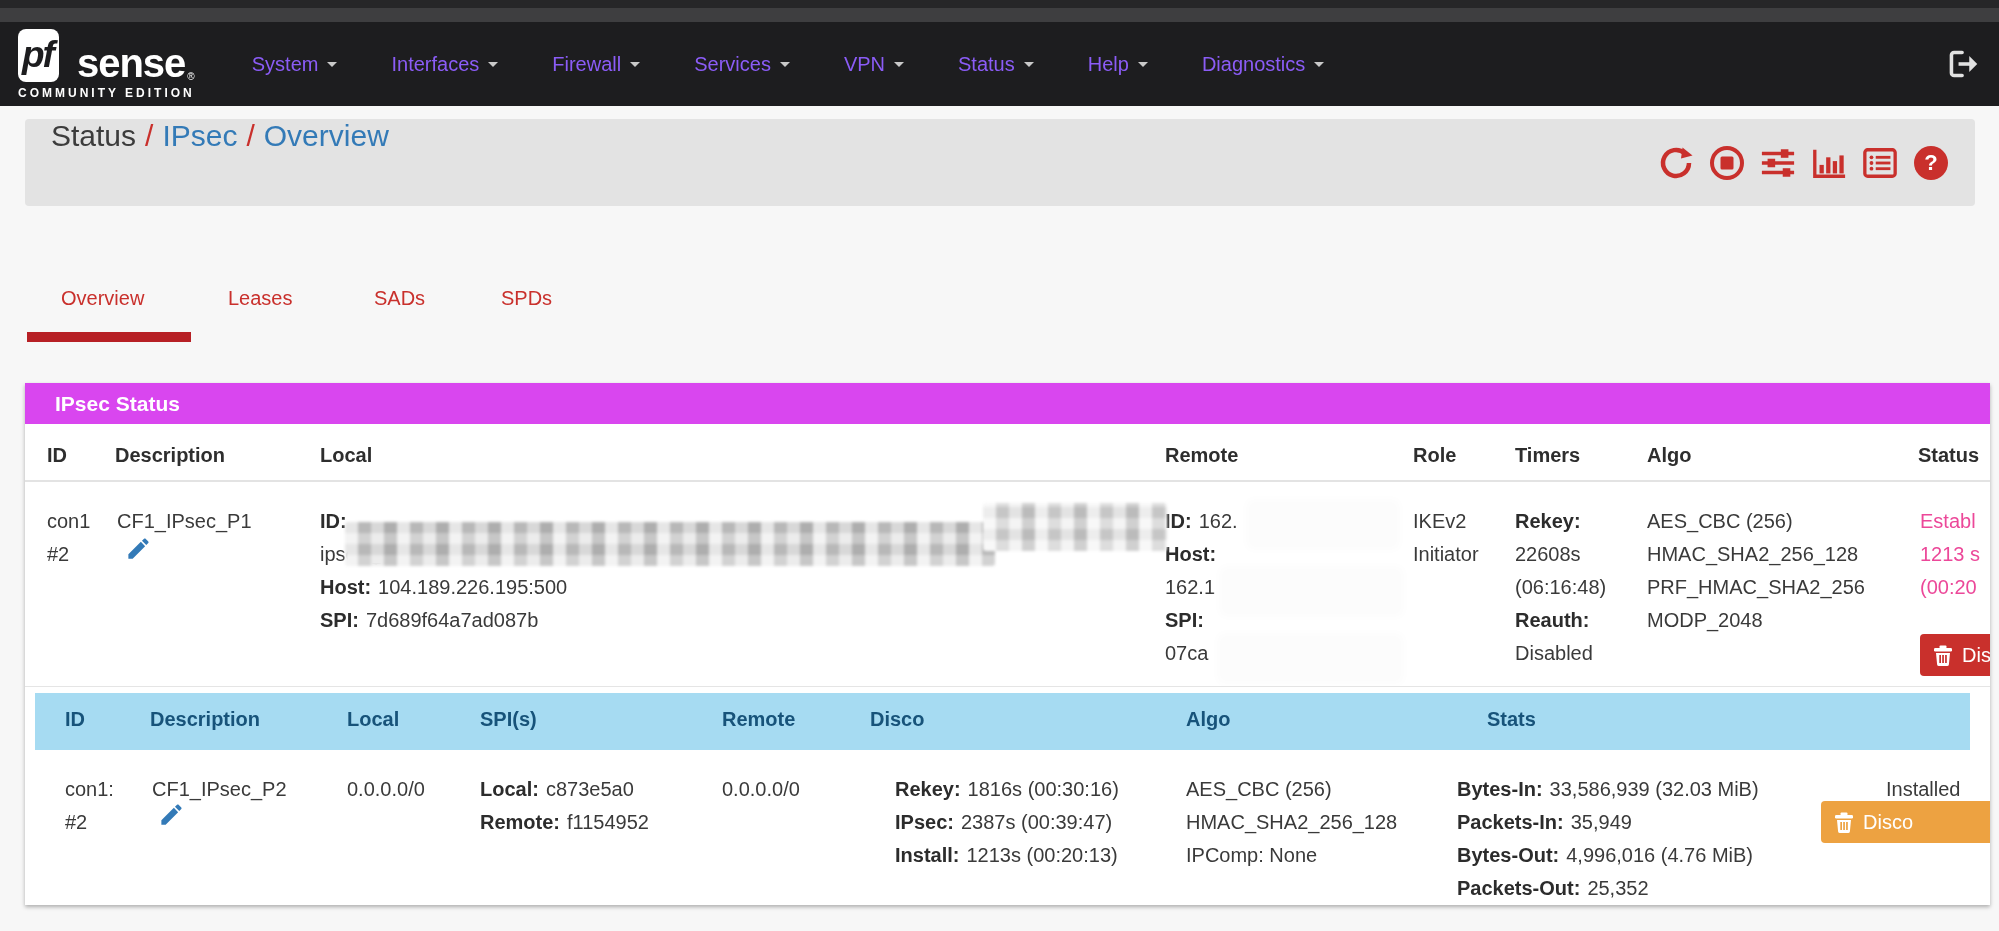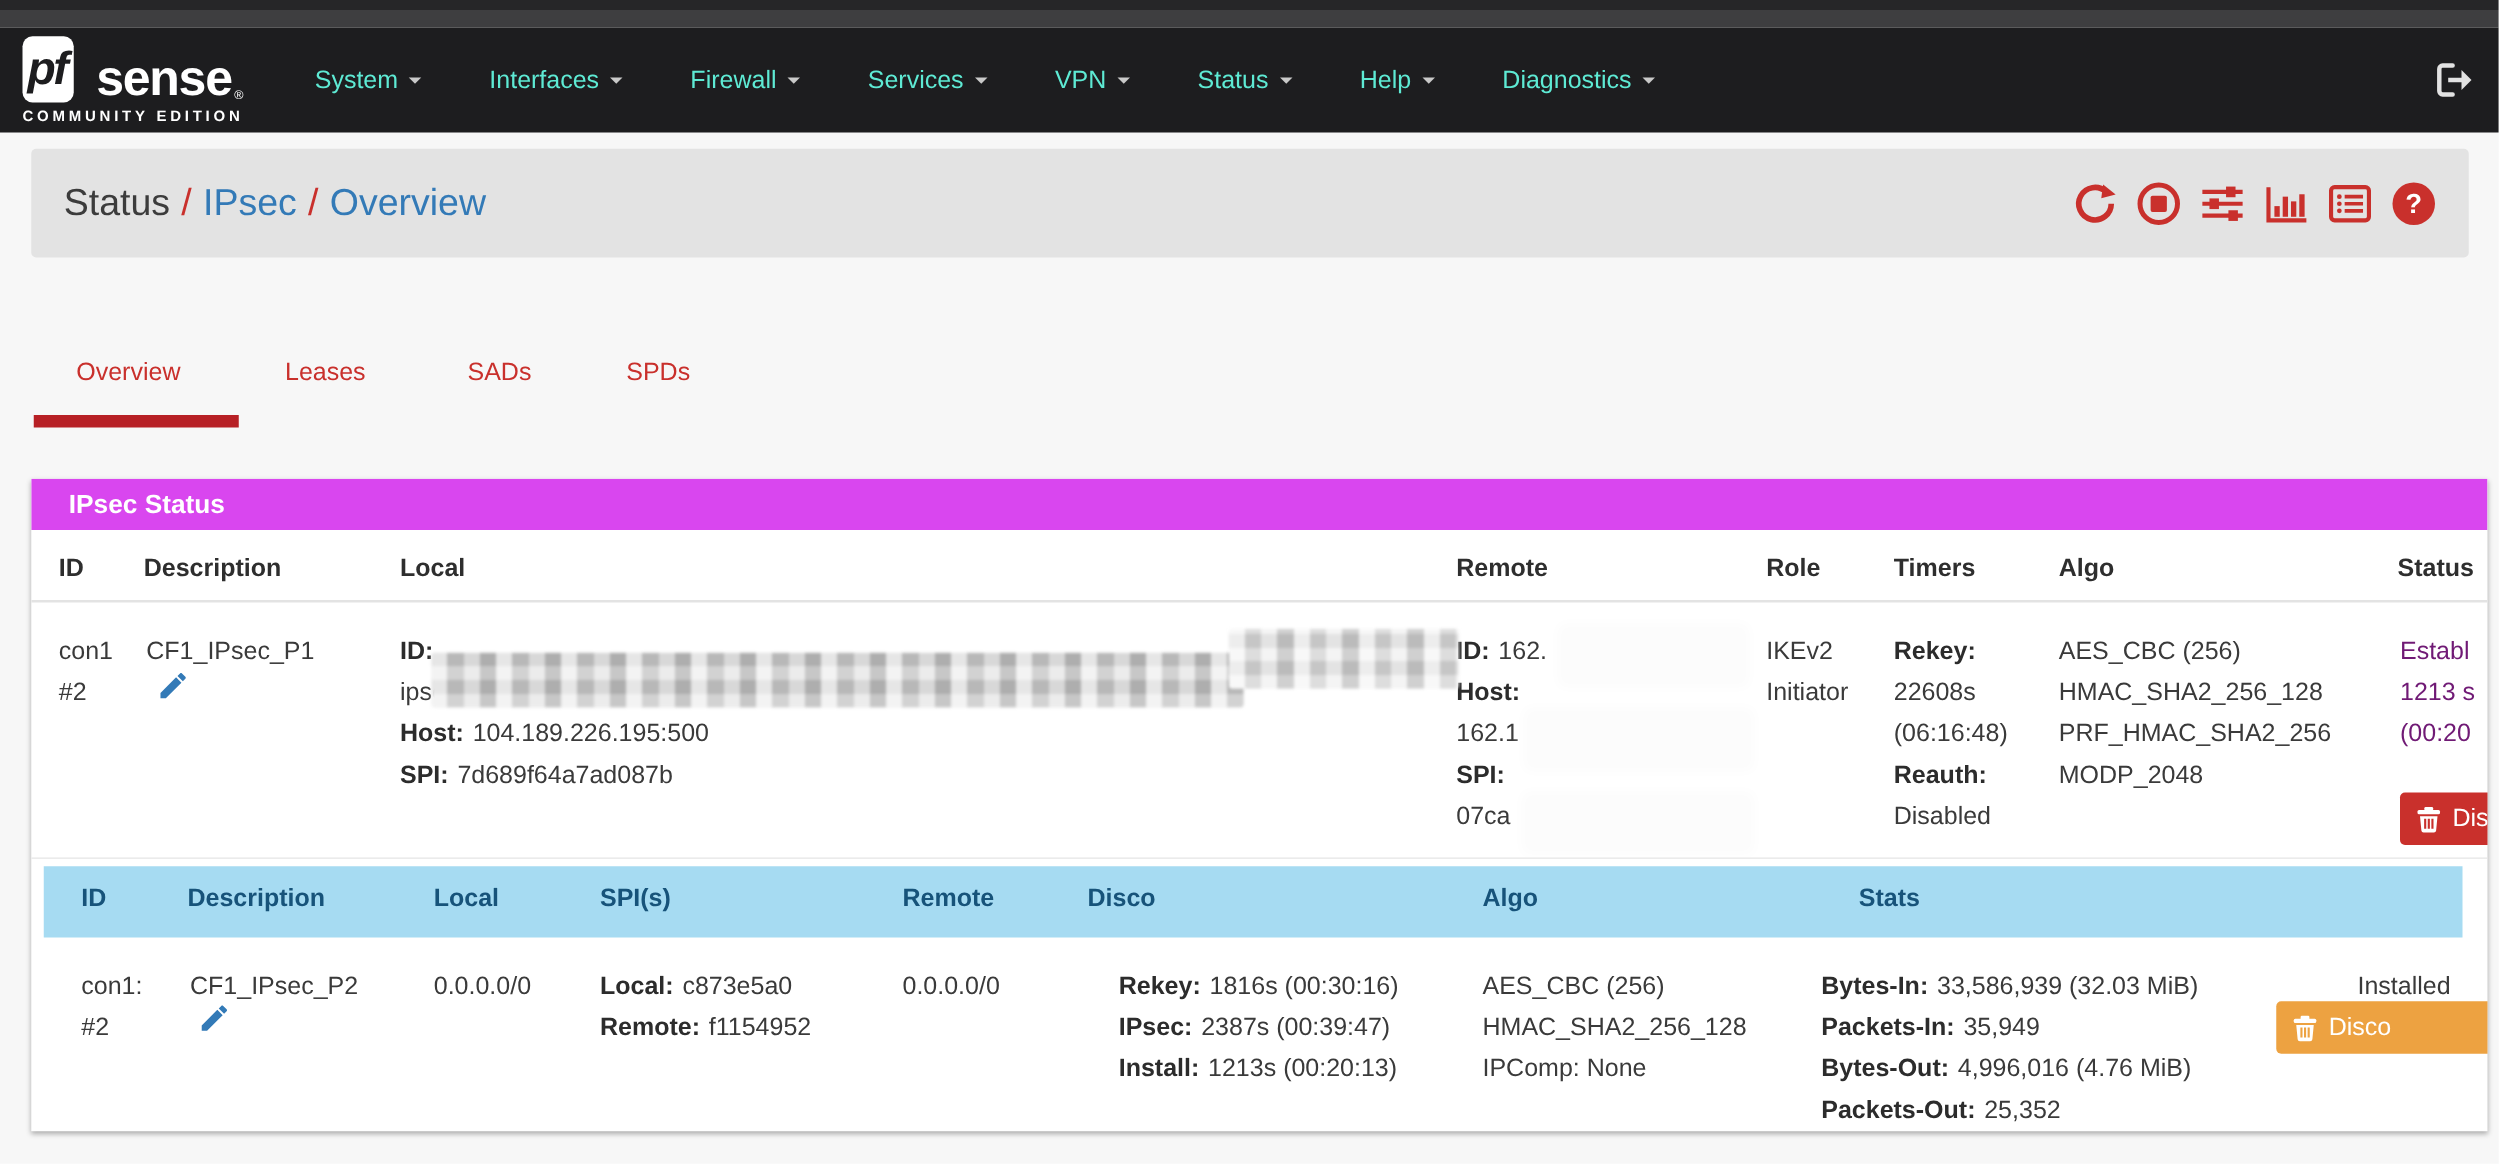--- a/index.html
+++ b/index.html
@@ -11,26 +11,26 @@
   .strip1{position:absolute;top:0;left:0;width:100%;height:8px;background:#262628}
   .strip2{position:absolute;top:8px;left:0;width:100%;height:14px;background:#3e3e40}
   .navbar{position:absolute;top:22px;left:0;width:100%;height:84px;background:#1d1d1f;display:flex;align-items:center}
   .brand{display:flex;flex-direction:column;margin-left:18px;margin-right:30px;cursor:pointer}
   .brand-row{display:flex;align-items:flex-end}
   .pf-box{background:#fff;color:#1d1d1f;border-radius:8px;font-weight:700;font-style:italic;font-size:37px;line-height:1;padding:7px 6px 9px 4px;letter-spacing:-2px}
   .sense{color:#fff;font-weight:700;font-size:40px;line-height:.95;letter-spacing:-1px;margin-left:18px}
   .reg{color:#fff;font-size:10px;margin-left:2px}
   .edition{color:#fff;font-weight:700;font-size:12px;letter-spacing:3px;margin-top:4px}
   .nav-items{display:flex;align-items:center;height:100%}
-  .nav-item{display:flex;align-items:center;gap:9px;padding:0 27px;color:#5eead4;font-size:20px;cursor:pointer;height:100%}
+  .nav-item{display:flex;align-items:center;gap:9px;padding:0 27px;color:#8b5cf6;font-size:20px;cursor:pointer;height:100%}
   .caret{width:0;height:0;border-left:5px solid transparent;border-right:5px solid transparent;border-top:5px solid #c9c9c9}
   .logout-btn{margin-left:auto;margin-right:20px;cursor:pointer;display:flex;align-items:center}
 
   
-  .crumb-bar{position:absolute;top:119px;left:25px;width:1950px;height:87px;background:#e3e3e3;border-radius:4px;display:flex;align-items:center;padding:0 26px;box-sizing:border-box}
+  .crumb-bar{position:absolute;top:119px;left:25px;width:1950px;height:87px;background:#e3e3e3;border-radius:4px;display:flex;padding:0 26px;box-sizing:border-box}
   .crumb{font-size:30px;color:#3c3c3c;white-space:nowrap}
   .crumb .sep{color:#c9302c;padding:0 9px}
   .crumb .link{color:#337ab7;cursor:pointer}
   .crumb-icons{margin-left:auto;display:flex;align-items:center;gap:15px}
   .cicon{width:36px;height:36px;display:flex;align-items:center;justify-content:center;cursor:pointer}
   .qcircle{width:34px;height:34px;border-radius:50%;background:#c9302c;color:#fff;font-size:22px;font-weight:700;display:flex;align-items:center;justify-content:center}
 
   
   .tab{position:absolute;top:287px;font-size:20px;color:#c9302c;cursor:pointer;white-space:nowrap}
   .tab-underline{position:absolute;left:27px;top:332px;width:164px;height:10px;background:#b72025}
@@ -39,21 +39,21 @@
   .panel{position:absolute;top:383px;left:25px;width:1965px;height:522px;background:#fff;box-shadow:0 2px 4px rgba(0,0,0,.3);overflow:hidden}
   .panel-header{position:absolute;top:0;left:0;width:100%;height:41px;background:#d946ef;color:#fff;font-weight:700;font-size:21px;line-height:41px;padding-left:30px;box-sizing:border-box}
 
   .p1h{position:absolute;top:61px;font-size:20px;font-weight:700;color:#2e2e2e;white-space:nowrap}
   .headrule{position:absolute;top:97px;left:0;width:100%;border-bottom:2px solid #e3e3e3}
 
   .cell{position:absolute;font-size:20px;line-height:33px;color:#3a3a3a;white-space:nowrap}
   .cell .lbl{font-weight:700;color:#2c2c2c;margin-right:7px}
   .r1{top:122px}
   .r2{top:390px}
-  .green{color:#701a75}
+  .green{color:#ec4899}
 
   .pencil{position:absolute;cursor:pointer}
   .btn{position:absolute;display:flex;align-items:center;gap:9px;color:#fff;font-size:20px;border-radius:4px;padding:0 13px;height:42px;cursor:pointer;white-space:nowrap}
   .btn-danger{left:1895px;top:251px;width:130px;background:#c9302c;--stripe:#c9302c}
   .btn-warning{left:1796px;top:418px;width:240px;background:#eda241;--stripe:#eda241}
 
   
   .mosaic{position:absolute;border-radius:3px;filter:blur(1.4px);
     background-image:
       repeating-linear-gradient(90deg, rgba(255,255,255,.55) 0 13px, rgba(0,0,0,.08) 13px 26px, rgba(255,255,255,.3) 26px 39px, rgba(0,0,0,.13) 39px 52px),

